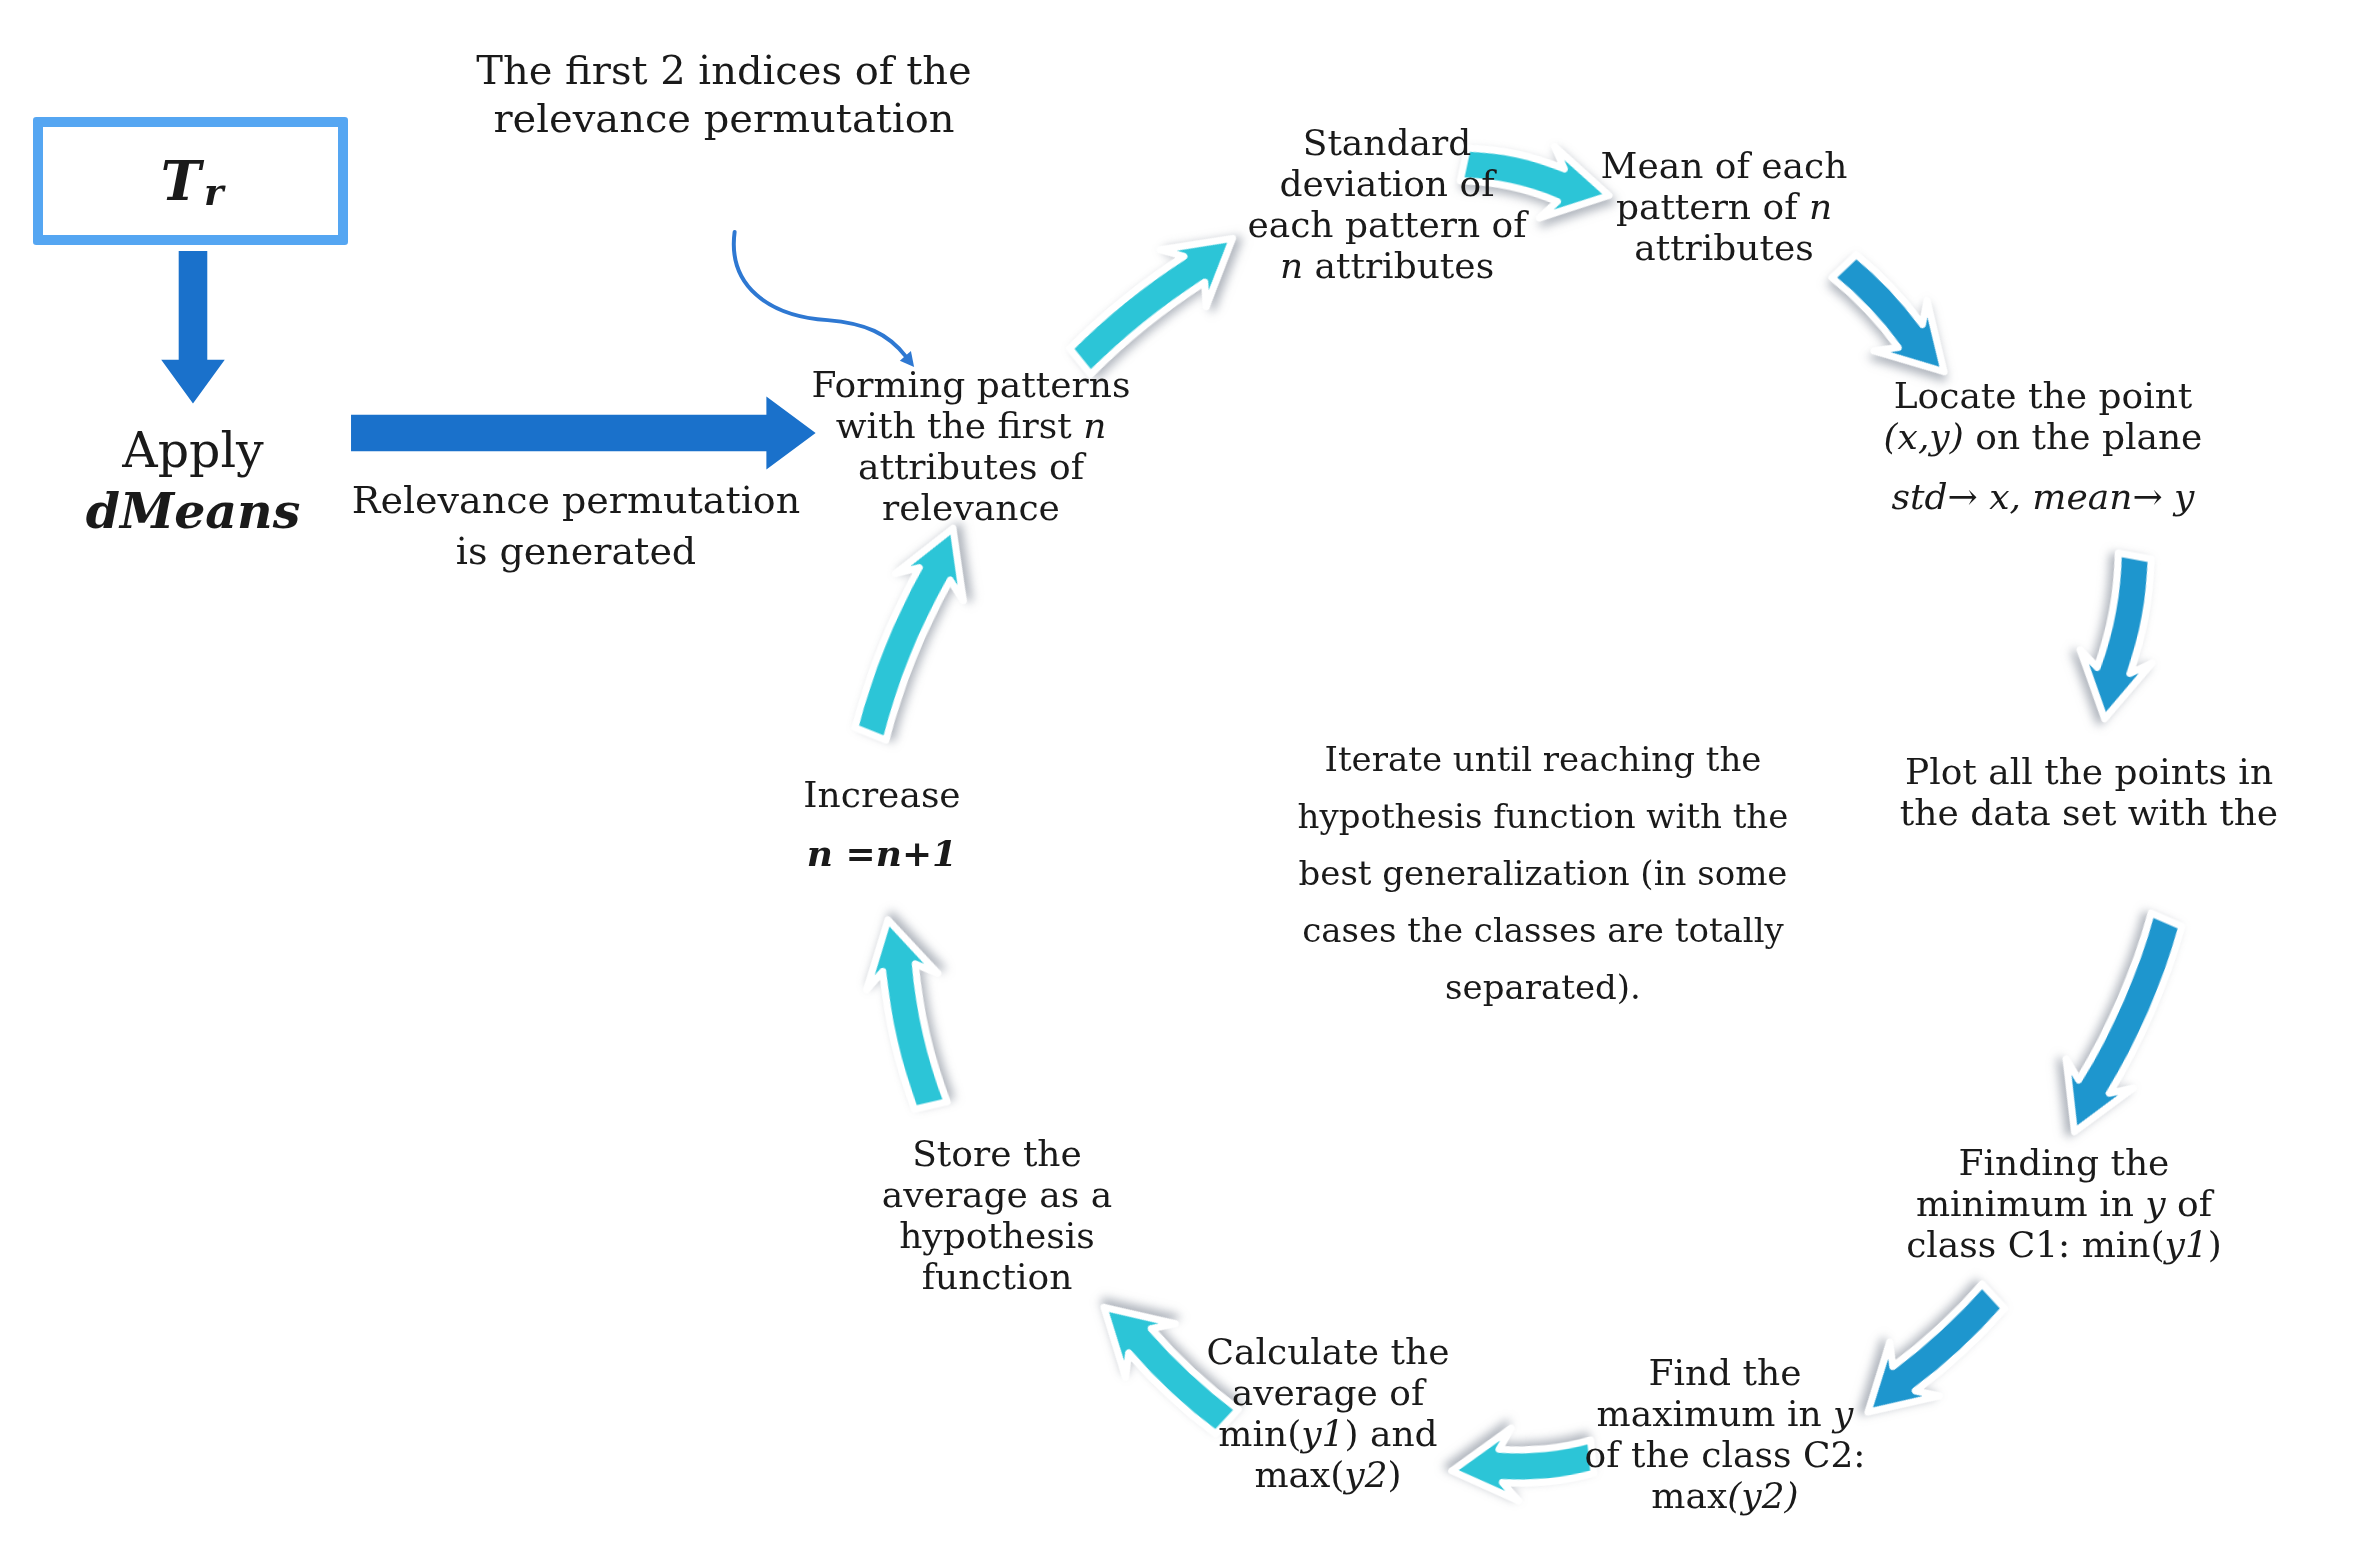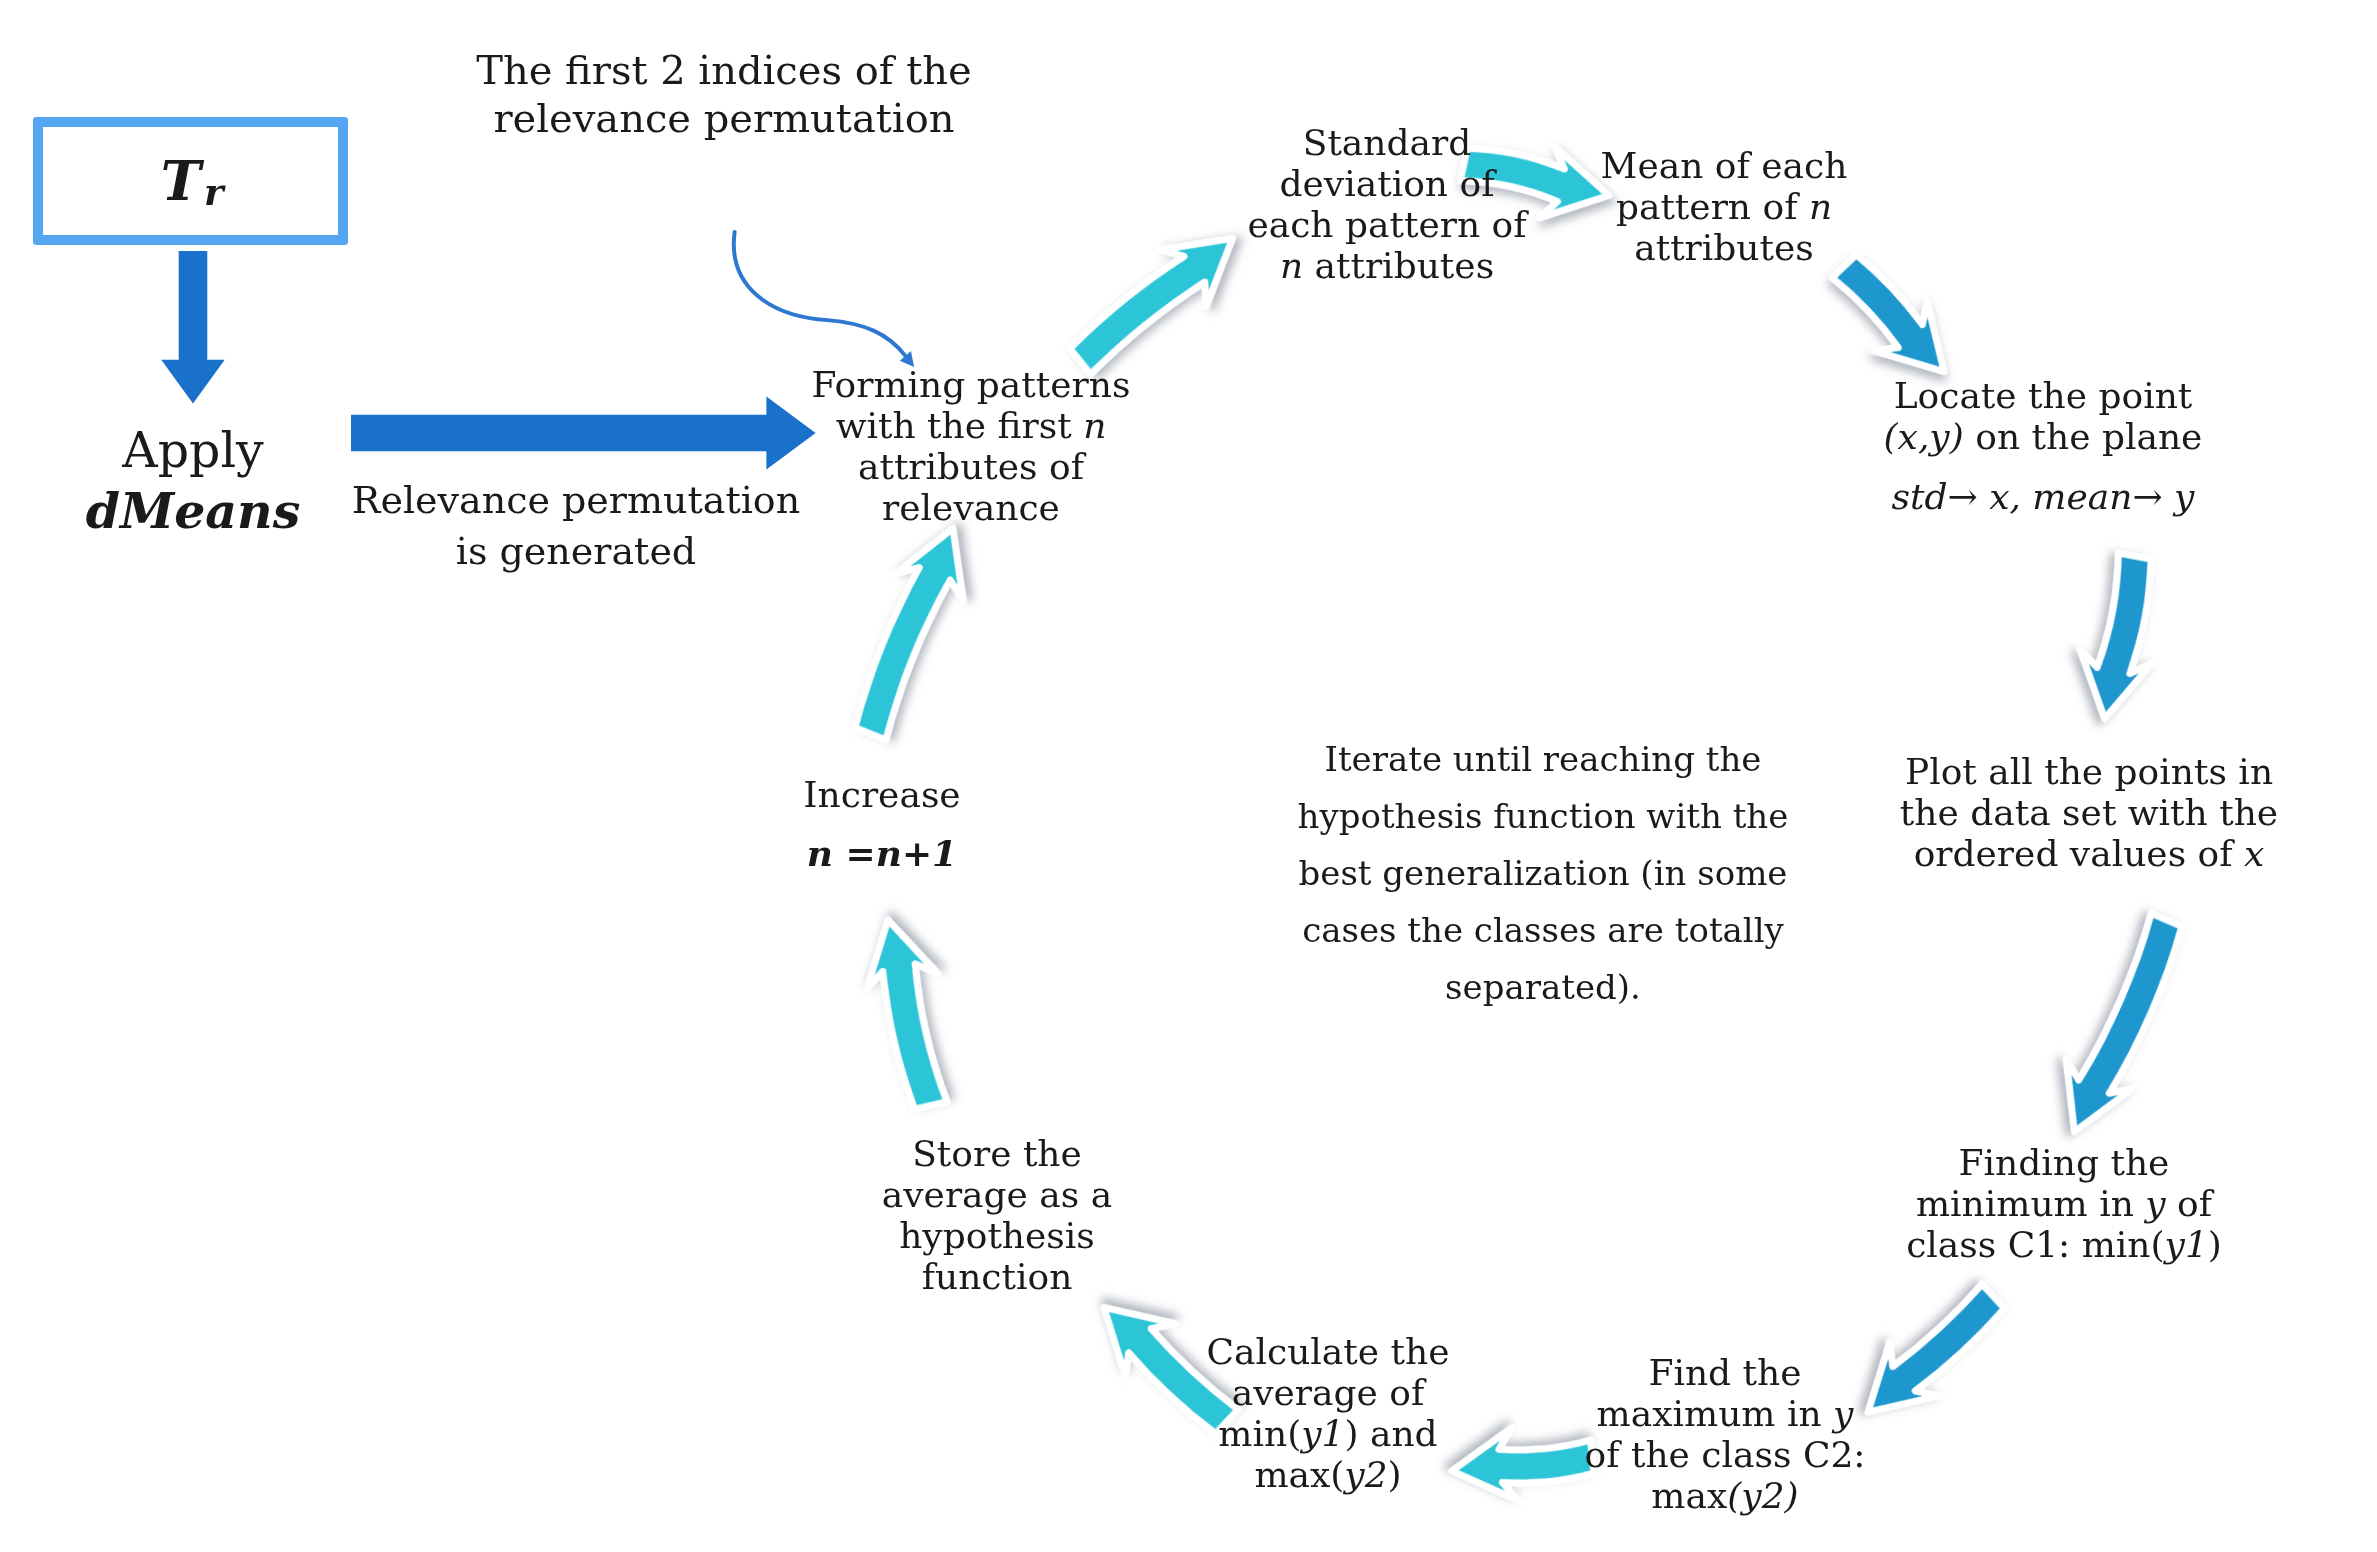--- a/index.html
+++ b/index.html
@@ -130,21 +130,20 @@
 
   <div class="node" style="left:2043px;top:375px;">
     <div><span>Locate the point</span></div>
     <div><i>(x,y)</i><span> on the plane</span></div>
     <div class="locate-extra"><span>std→ x, mean→ y</span></div>
   </div>
 
   <div class="node" style="left:2089px;top:751px;">
     <div><span>Plot all the points in</span></div>
     <div><span>the data set with the</span></div>
-    <div><span>ordered values of </span><i>x</i></div>
   </div>
 
   <div class="node" style="left:2064px;top:1142px;">
     <div><span>Finding the</span></div>
     <div><span>minimum in </span><i>y</i><span> of</span></div>
     <div><span>class C1: min(</span><i>y1</i><span>)</span></div>
   </div>
 
   <div class="node" style="left:1725px;top:1352px;">
     <div><span>Find the</span></div>

